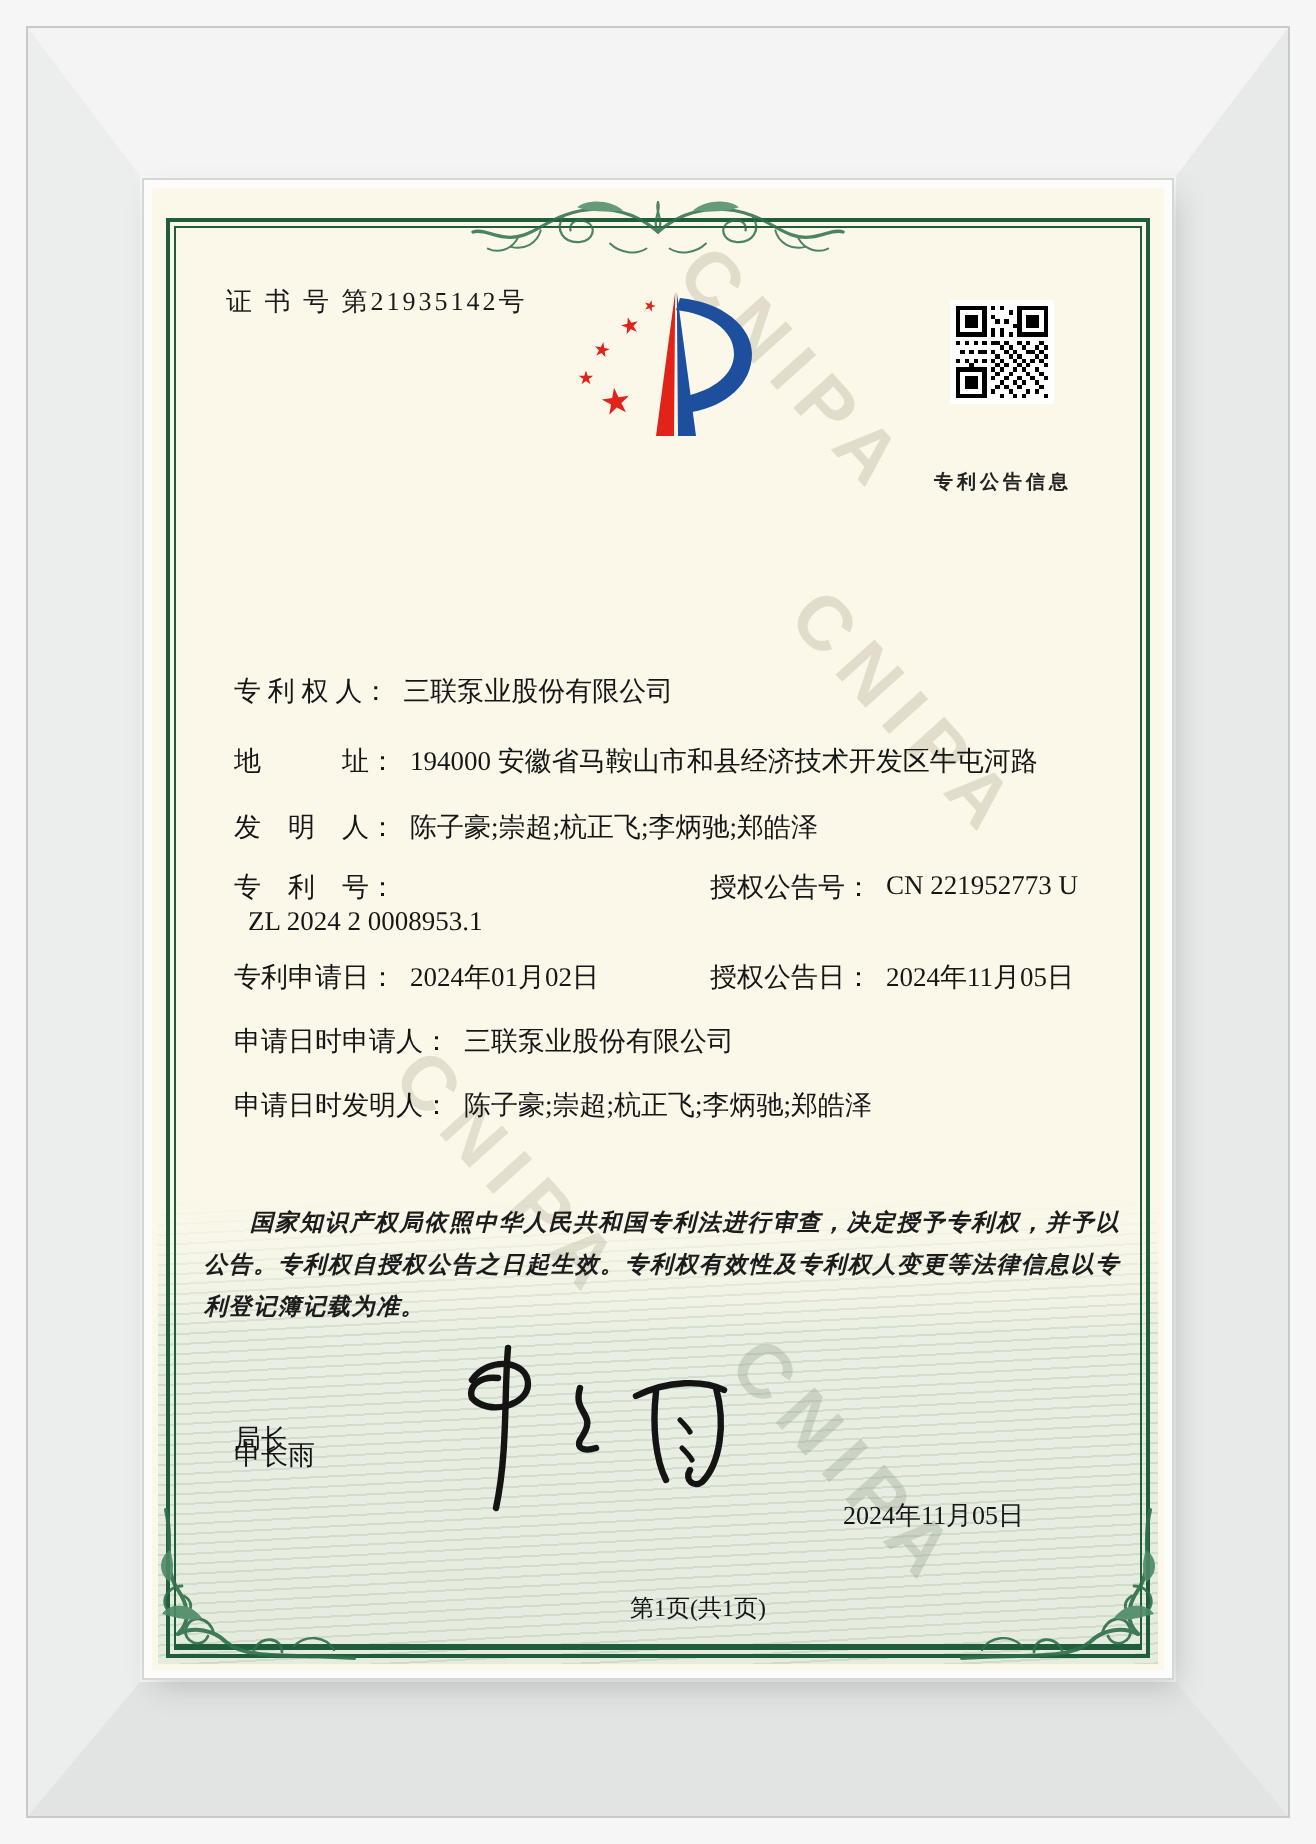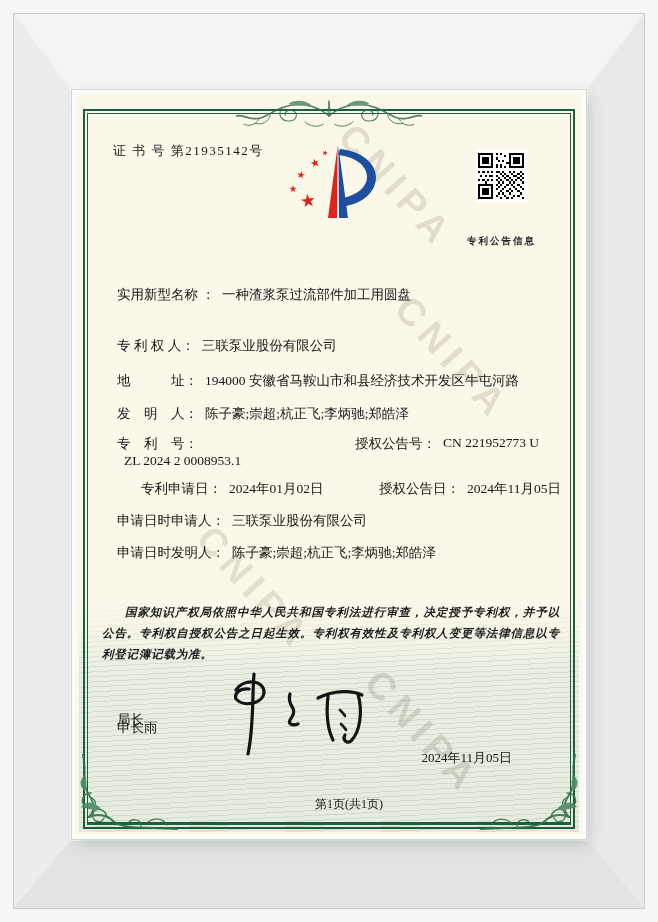--- a/index.html
+++ b/index.html
@@ -50,21 +50,21 @@
   
   .row{position:absolute;left:41px;right:16px;font-size:13.5px;color:#161616;display:flex;}
   .row .lbl{white-space:pre;flex:none;}
   .row .val{margin-left:7px;white-space:pre;}
   .row .col2{position:absolute;left:238px;top:0;display:flex;}
   .r-name{top:192px;}
   .r-patentee{top:243px;}
   .r-address{top:278px;}
   .r-inventor{top:311px;}
   .r-patnos{top:341px;flex-direction:column;}
-  .r-dates{top:386px;margin-left:24px;}
+  .r-dates{top:386px;}
   .r-appfil{top:418px;align-items:flex-end;}
   .r-invfil{top:450px;}
 
   .legal{position:absolute;left:26px;right:22px;top:508px;font-size:11.5px;line-height:21px;
     font-style:italic;font-weight:bold;letter-spacing:.8px;color:#1c1c1c;text-indent:2em;text-align:justify;}
 
   
   .signer-title{position:absolute;left:41px;top:606px;font-size:13.5px;font-family:"Liberation Sans",sans-serif;color:#151515;margin-top:11px;}
   .signer-name{position:absolute;left:41px;top:625px;font-size:13.5px;font-family:"Liberation Sans",sans-serif;color:#151515;}
   .signature{position:absolute;left:126px;top:574px;}
@@ -167,24 +167,20 @@
           <rect x="0" y="14" width="7" height="7"></rect>
             <rect x="1" y="15" width="5" height="5" fill="#fff"></rect>
             <rect x="2" y="16" width="3" height="3"></rect>
           <path d="M8 0h1v1h-1z M10 0h1v1h-1z M12 1h1v1h-1z M8 2h1v1h-1z M9 3h1v1h-1z M11 3h1v1h-1z M13 4h1v1h-1z M8 5h1v1h-1z M10 5h1v1h-1z M8 6h1v1h-1z M10 6h1v1h-1z M12 6h1v1h-1z M6 8h1v1h-1z M6 10h1v1h-1z M6 12h1v1h-1z M0 8h1v1h-1z M2 8h1v1h-1z M4 8h1v1h-1z M1 10h1v1h-1z M3 10h1v1h-1z M5 10h1v1h-1z M0 12h1v1h-1z M2 12h1v1h-1z M4 12h1v1h-1z M3 13h1v1h-1z M8 8h2v1h-2z M11 8h1v1h-1z M14 8h1v1h-1z M16 8h1v1h-1z M19 8h1v1h-1z M10 9h1v1h-1z M12 9h1v1h-1z M15 9h1v1h-1z M18 9h1v1h-1z M20 9h1v1h-1z M8 10h1v1h-1z M11 10h1v1h-1z M13 10h1v1h-1z M16 10h2v1h-2z M19 10h1v1h-1z M9 11h1v1h-1z M12 11h1v1h-1z M14 11h1v1h-1z M18 11h1v1h-1z M20 11h1v1h-1z M8 12h1v1h-1z M10 12h1v1h-1z M13 12h1v1h-1z M15 12h1v1h-1z M17 12h1v1h-1z M19 12h1v1h-1z M9 13h1v1h-1z M11 13h1v1h-1z M14 13h1v1h-1z M16 13h1v1h-1z M20 13h1v1h-1z M8 14h1v1h-1z M10 14h1v1h-1z M13 14h1v1h-1z M15 14h1v1h-1z M18 14h1v1h-1z M9 15h1v1h-1z M12 15h1v1h-1z M16 15h1v1h-1z M19 15h1v1h-1z M8 16h1v1h-1z M11 16h1v1h-1z M14 16h1v1h-1z M17 16h1v1h-1z M20 16h1v1h-1z M10 17h1v1h-1z M13 17h1v1h-1z M15 17h1v1h-1z M18 17h1v1h-1z M9 18h1v1h-1z M11 18h1v1h-1z M14 18h1v1h-1z M19 18h1v1h-1z M8 19h1v1h-1z M12 19h1v1h-1z M16 19h1v1h-1z M18 19h1v1h-1z M10 20h1v1h-1z M13 20h1v1h-1z M15 20h1v1h-1z M20 20h1v1h-1z"></path>
         </g>
       </svg>
     </div>
     <div class="qr-label">专利公告信息</div>
 
 
-    <div class="row r-name">
-      <span class="lbl">实用新型名称 ：</span>
-      <span class="val">一种渣浆泵过流部件加工用圆盘</span>
-    </div>
     <div class="row r-patentee">
       <span class="lbl">专 利 权 人：</span>
       <span class="val">三联泵业股份有限公司</span>
     </div>
     <div class="row r-address">
       <span class="lbl">地　　　址：</span>
       <span class="val">194000 安徽省马鞍山市和县经济技术开发区牛屯河路</span>
     </div>
     <div class="row r-inventor">
       <span class="lbl">发　明　人：</span>

